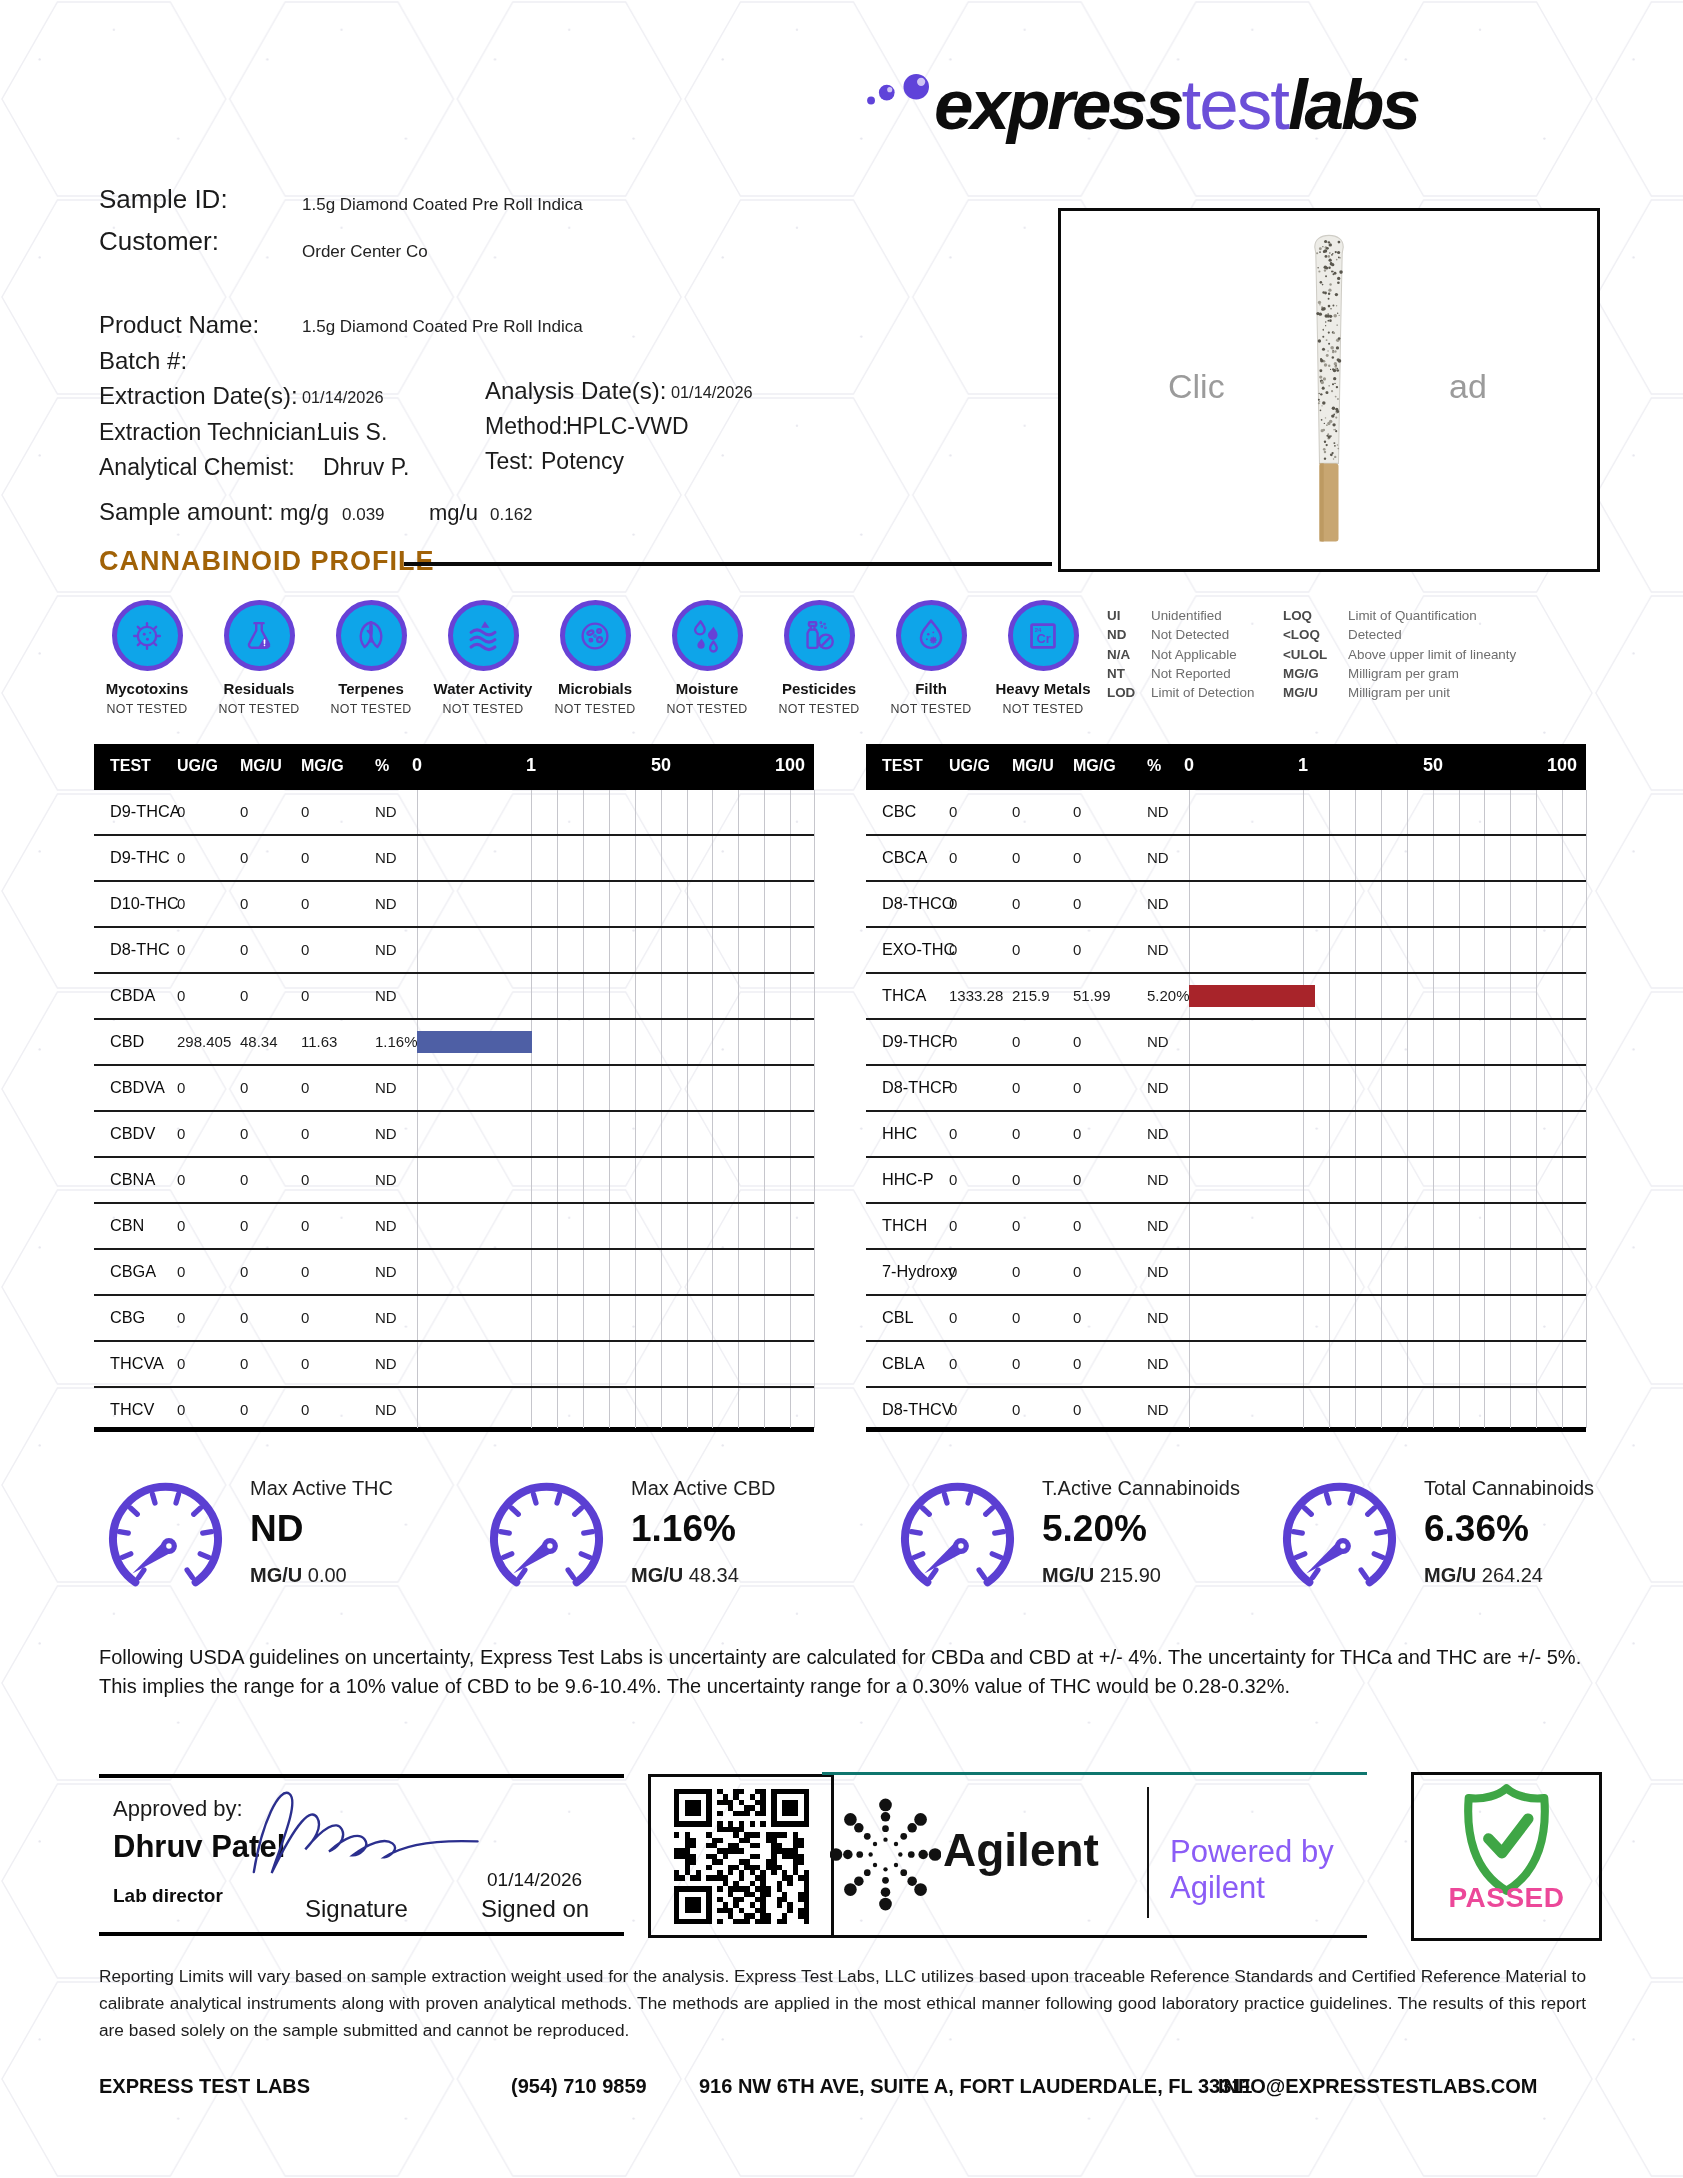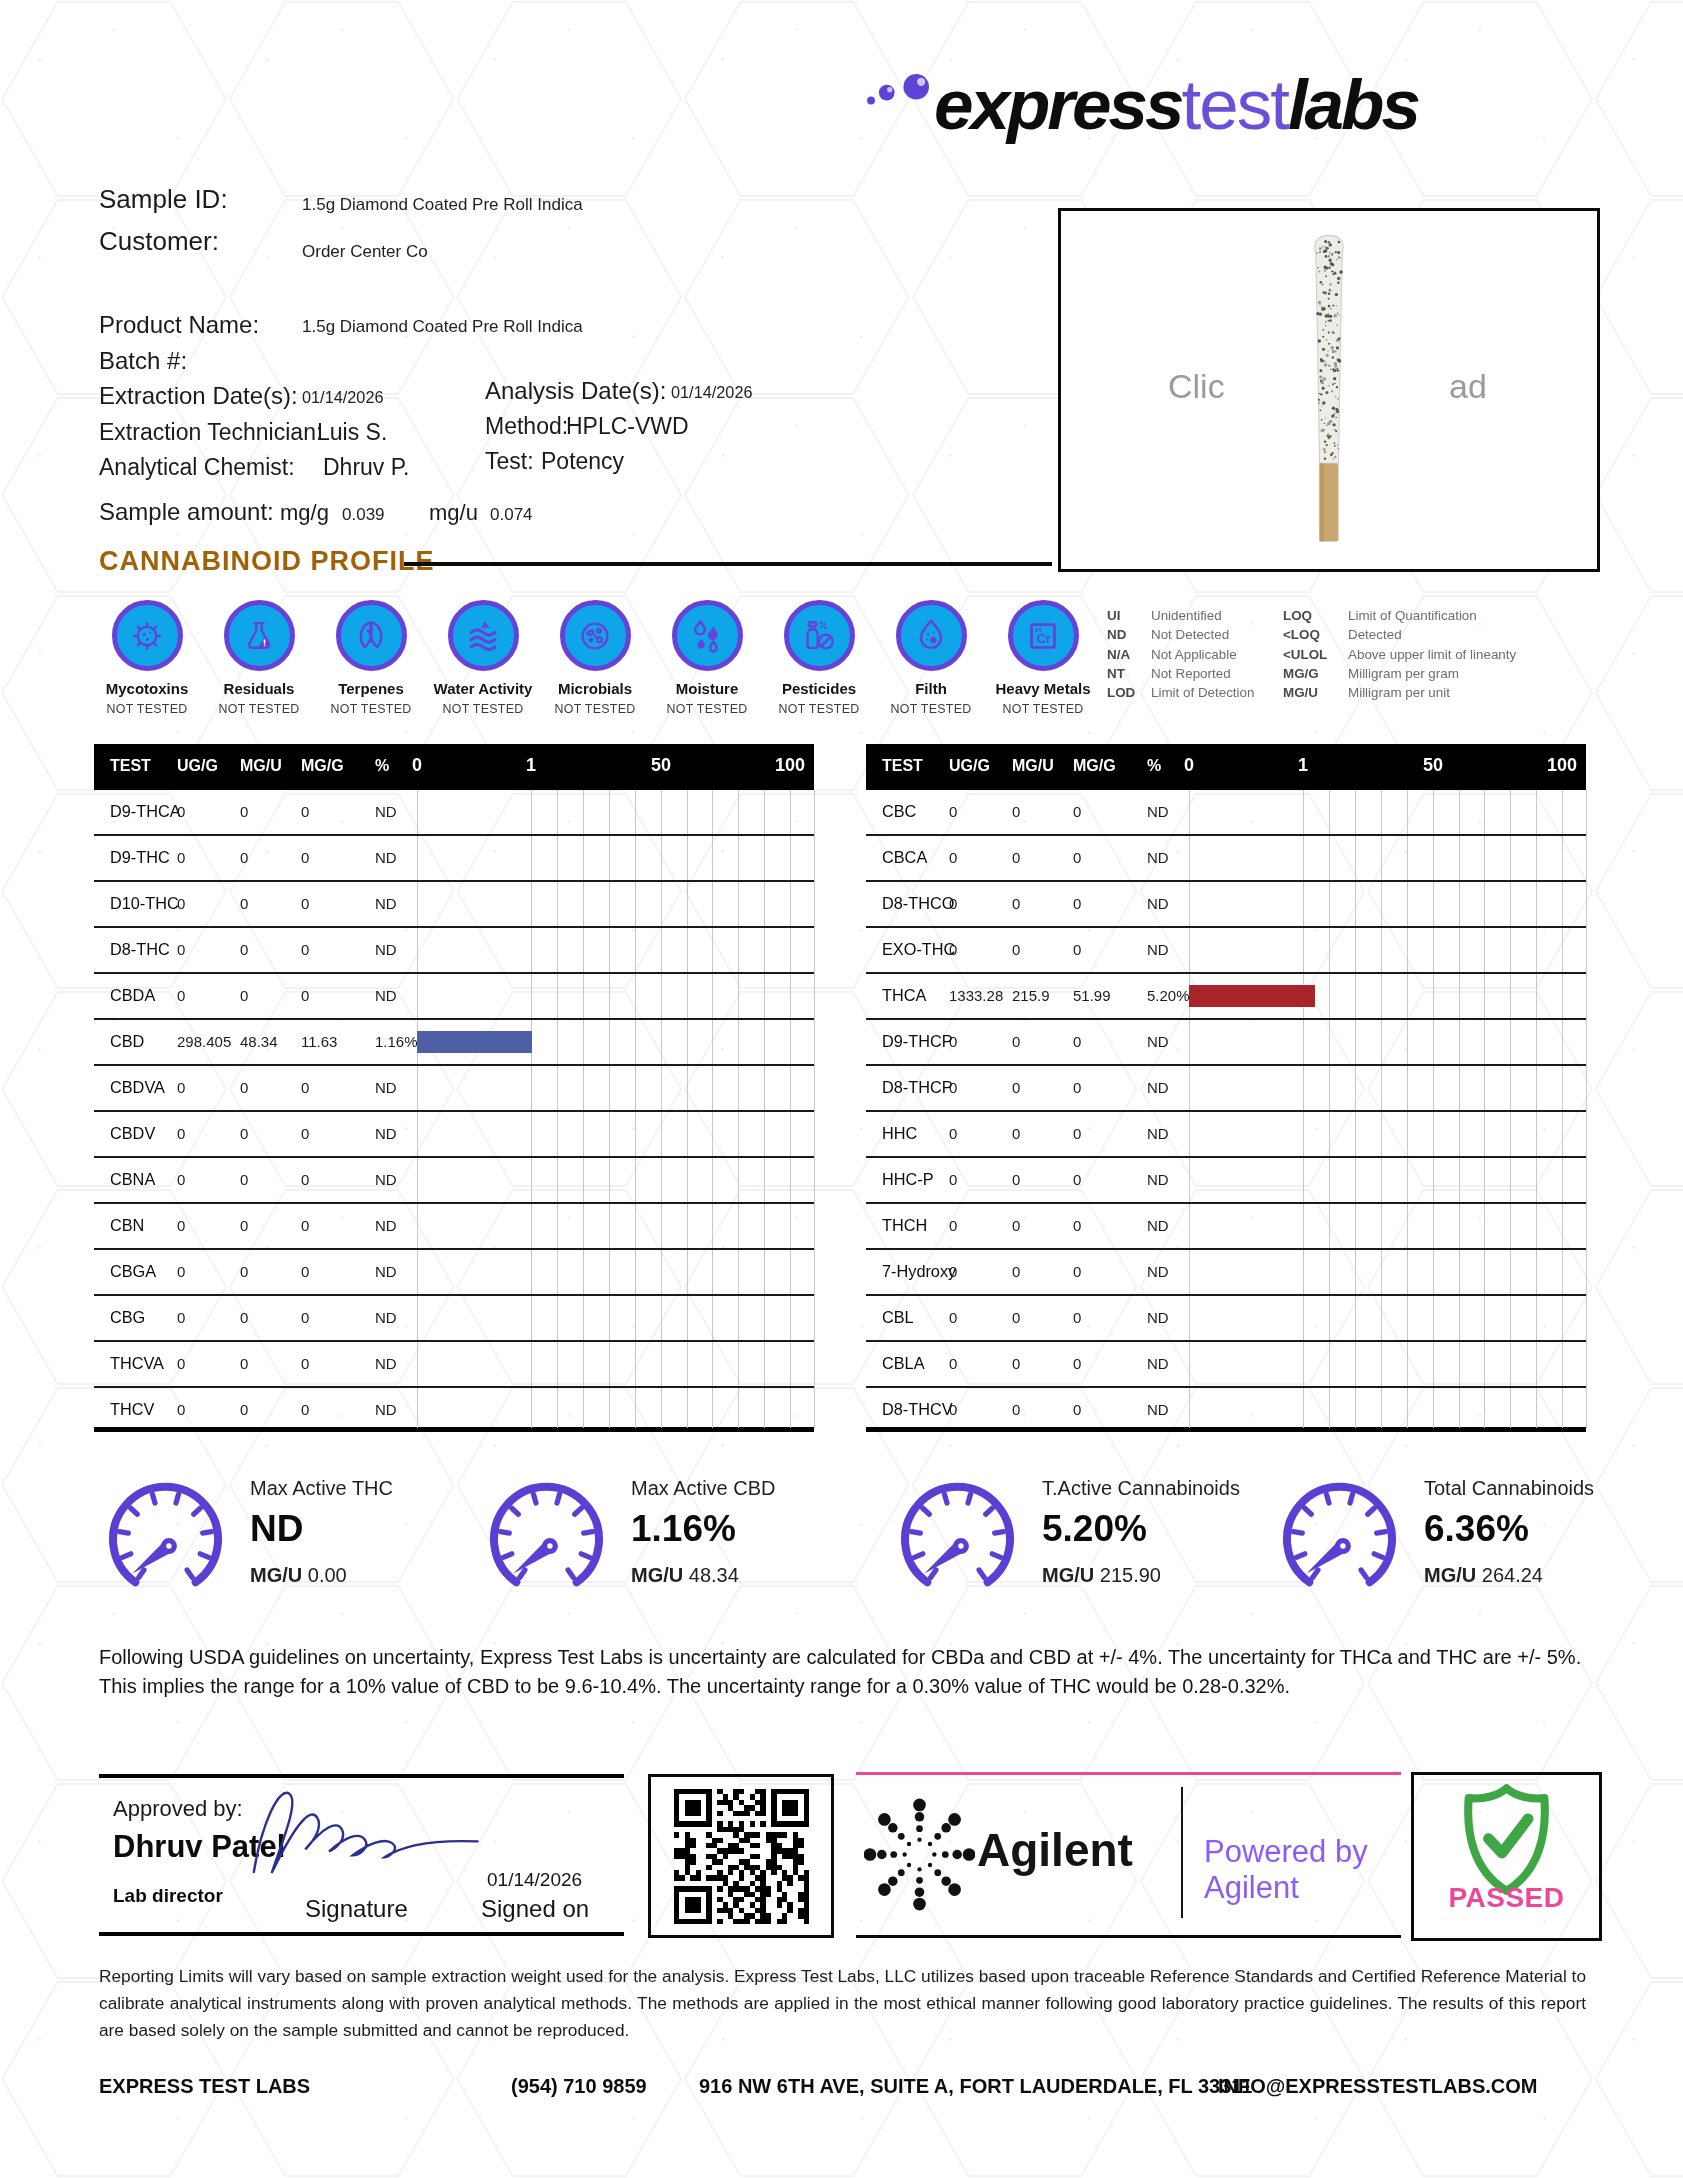--- a/index.html
+++ b/index.html
@@ -74,21 +74,21 @@
   .approval{position:absolute;left:99px;top:1774px;width:525px;height:154px;border-top:4px solid #000;border-bottom:4px solid #000;z-index:2;}
   .ap-lab{position:absolute;left:14px;top:18px;font-size:22px;color:#1a1a1a;}
   .ap-name{position:absolute;left:14px;top:51px;font-size:31px;font-weight:800;color:#0c0c0c;}
   .ap-role{position:absolute;left:14px;top:107px;font-size:19px;font-weight:800;color:#0c0c0c;}
   .ap-sig{position:absolute;left:137px;top:-10px;}
   .ap-sig-lab{position:absolute;left:206px;top:117px;font-size:24px;color:#161616;}
   .ap-date{position:absolute;left:388px;top:91px;font-size:19px;color:#161616;}
   .ap-signed{position:absolute;left:382px;top:117px;font-size:24px;color:#161616;}
 
   .qr-box{position:absolute;left:648px;top:1774px;width:180px;height:158px;border:3px solid #0a0a0a;display:flex;align-items:center;justify-content:center;z-index:2;}
-  .agl{position:absolute;left:856px;top:1772px;width:545px;height:160px;border-top:3px solid #ec4899;border-bottom:3px solid #0a0a0a;z-index:2;}
+  .agl{position:absolute;left:822px;top:1772px;width:545px;height:160px;border-top:3px solid #0f766e;border-bottom:3px solid #0a0a0a;z-index:2;}
   .agl-star{position:absolute;left:8px;top:16px;}
   .agl-name{position:absolute;left:121px;top:48px;font-size:46px;font-weight:800;color:#141414;}
   .agl-div{position:absolute;left:325px;top:12px;width:2px;height:131px;background:#141414;}
   .agl-pow{position:absolute;left:348px;top:59px;font-size:31px;color:#8b5cf6;}
   .passed-box{position:absolute;left:1411px;top:1772px;width:185px;height:163px;border:3px solid #0a0a0a;text-align:center;z-index:2;}
   .passed-txt{position:absolute;left:0;width:100%;bottom:24px;font-size:28px;font-weight:800;color:#ec4899;letter-spacing:0.5px;}
 
   .disclaimer{position:absolute;left:99px;top:1963px;width:1487px;font-size:17.3px;line-height:1.55;color:#1d1d1d;text-align:justify;z-index:2;}
   .foot{position:absolute;top:2075px;font-size:20px;font-weight:800;color:#0d0d0d;z-index:2;white-space:nowrap;}
 </style>
@@ -141,21 +141,21 @@
   <span class="z lab" style="left:566px;top:413px;font-size:23px;">HPLC-VWD</span>
   <span class="z lab" style="left:99px;top:454px;font-size:23px;">Analytical Chemist:</span>
   <span class="z lab" style="left:323px;top:454px;font-size:23px;">Dhruv P.</span>
   <span class="z lab" style="left:485px;top:448px;font-size:23px;">Test:</span>
   <span class="z lab" style="left:541px;top:448px;font-size:23px;">Potency</span>
 
   <span class="z lab" style="left:99px;top:498px;font-size:24px;">Sample amount:</span>
   <span class="z lab" style="left:280px;top:500px;font-size:22px;">mg/g</span>
   <span class="z val" style="left:342px;top:505px;font-size:17px;">0.039</span>
   <span class="z lab" style="left:429px;top:500px;font-size:22px;">mg/u</span>
-  <span class="z val" style="left:490px;top:505px;font-size:17px;">0.074</span>
+  <span class="z val" style="left:490px;top:505px;font-size:17px;">0.162</span>
 
   <div class="photo">
     <span class="ph-txt" style="left:107px;">Clic</span>
     <span class="ph-txt" style="left:388px;">ad</span>
     <svg class="preroll" width="95" height="333" viewBox="0 0 90 310">
       <path d="M45,9 C53,9 58.5,13 58.5,20 L57.5,26 C56,92 55,160 54,225 L36,225 C35,160 34,92 32.5,26 L31.5,20 C31.5,13 37,9 45,9 Z" fill="#edece7" stroke="#cfcdc6" stroke-width="1"></path>
       <g id="speckles">
           <circle cx="49.9" cy="178.6" r="0.86" fill="#5a574e"></circle>
           <circle cx="51.8" cy="194.5" r="1.03" fill="#5a574e"></circle>
           <circle cx="36.1" cy="166.4" r="0.62" fill="#9b988e"></circle>

